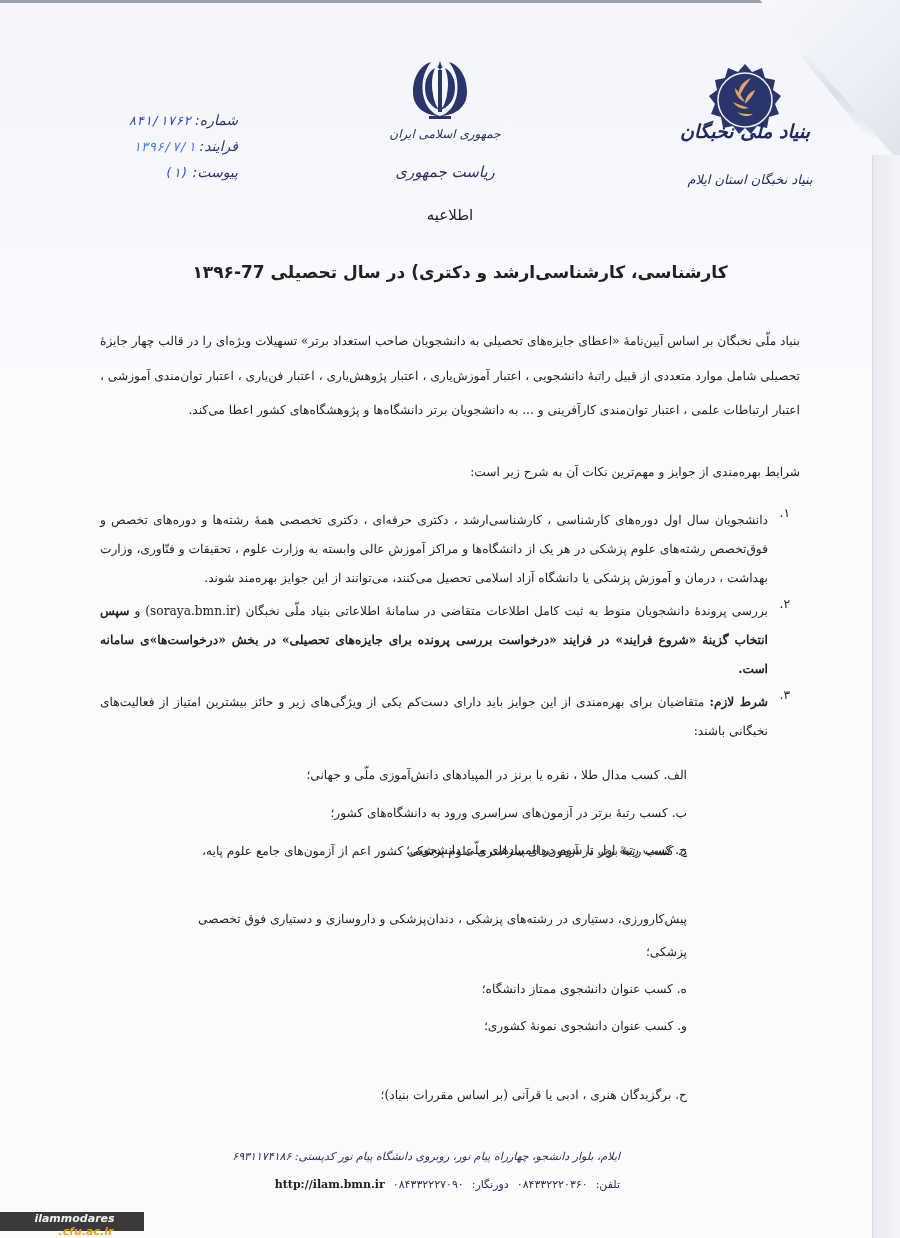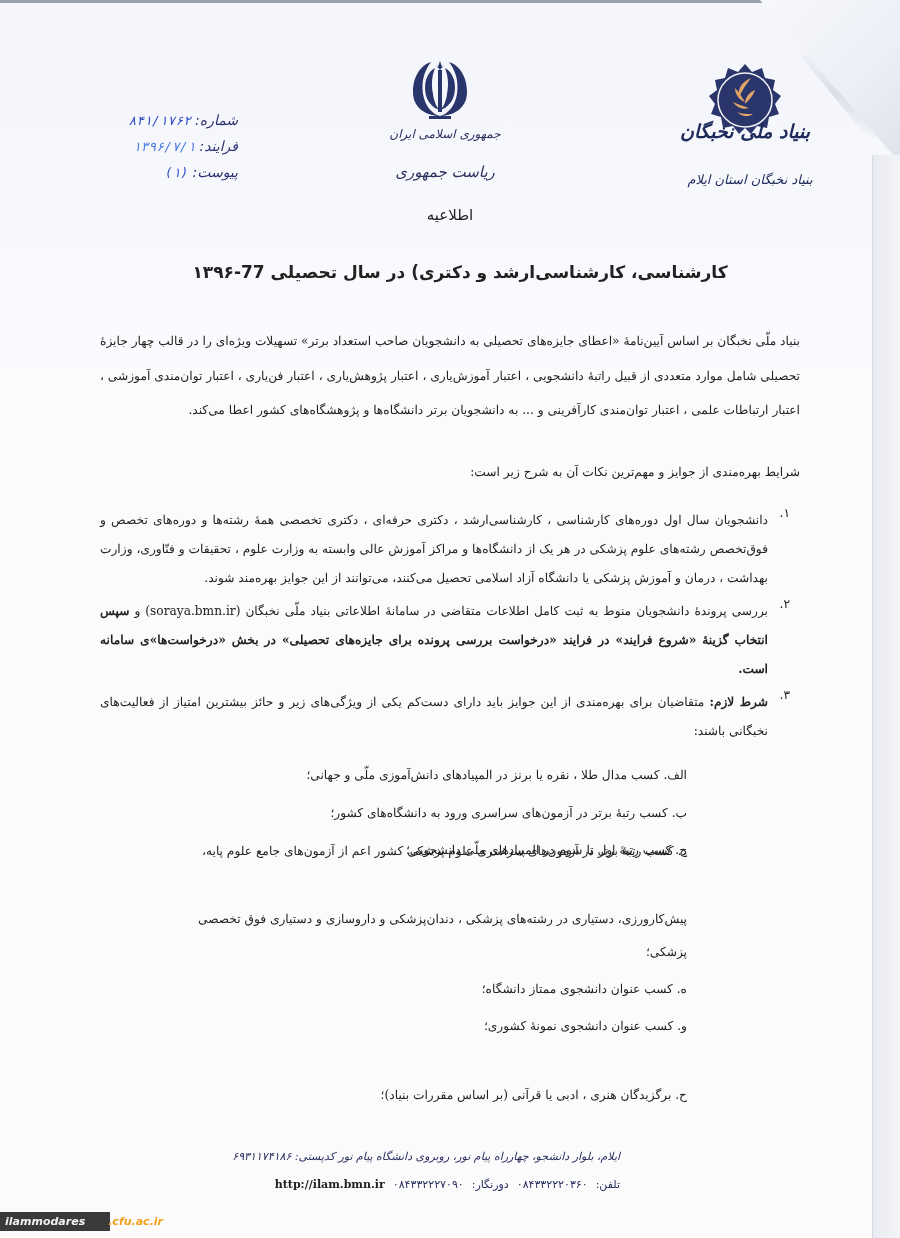--- a/index.html
+++ b/index.html
@@ -66,21 +66,21 @@
   .item-num { width: 32px; flex: 0 0 32px; text-align: right; padding-right: 10px; box-sizing: border-box; }
   .item-text { flex: 1; line-height: 29px; text-align: justify; }
   .b { font-weight: bold; }
   .sub { position: absolute; direction: rtl; font-size: 12.2px; color: #222; font-family: "DejaVu Serif", serif; white-space: nowrap; }
 
   
   .footer-addr { position: absolute; left: 280px; top: 1150px; width: 340px; direction: rtl; text-align: right; font-size: 11px; color: #2a2f5e; font-style: italic; white-space: nowrap; }
   .footer-contact { position: absolute; left: 250px; top: 1178px; width: 370px; direction: rtl; font-size: 11px; color: #2a2f5e; white-space: nowrap; display: flex; gap: 8px; }
   .footer-url { font-weight: bold; font-family: "DejaVu Serif", serif; direction: ltr; color: #222; }
 
-  .watermark { position: absolute; left: 0; top: 1212px; height: 19px; width: 110px; background: #3a3a3a; display: flex; align-items: center; padding-left: 5px; box-sizing: border-box; font-size: 11px; font-weight: bold; font-style: italic; font-family: "DejaVu Sans", sans-serif; }
+  .watermark { position: absolute; left: 0; top: 1212px; height: 19px; width: 144px; background: #3a3a3a; display: flex; align-items: center; padding-left: 5px; box-sizing: border-box; font-size: 11px; font-weight: bold; font-style: italic; font-family: "DejaVu Sans", sans-serif; flex-direction: column; }
   .wm-a { color: #f2f2f2; }
   .wm-b { color: #f0a21a; padding-left: 23px; }
 </style>
 </head>
 <body>
 
 <div class="page">
   <div class="top-strip"></div>
   <div class="fold-shadow"></div>
   <div class="fold-a"></div>

